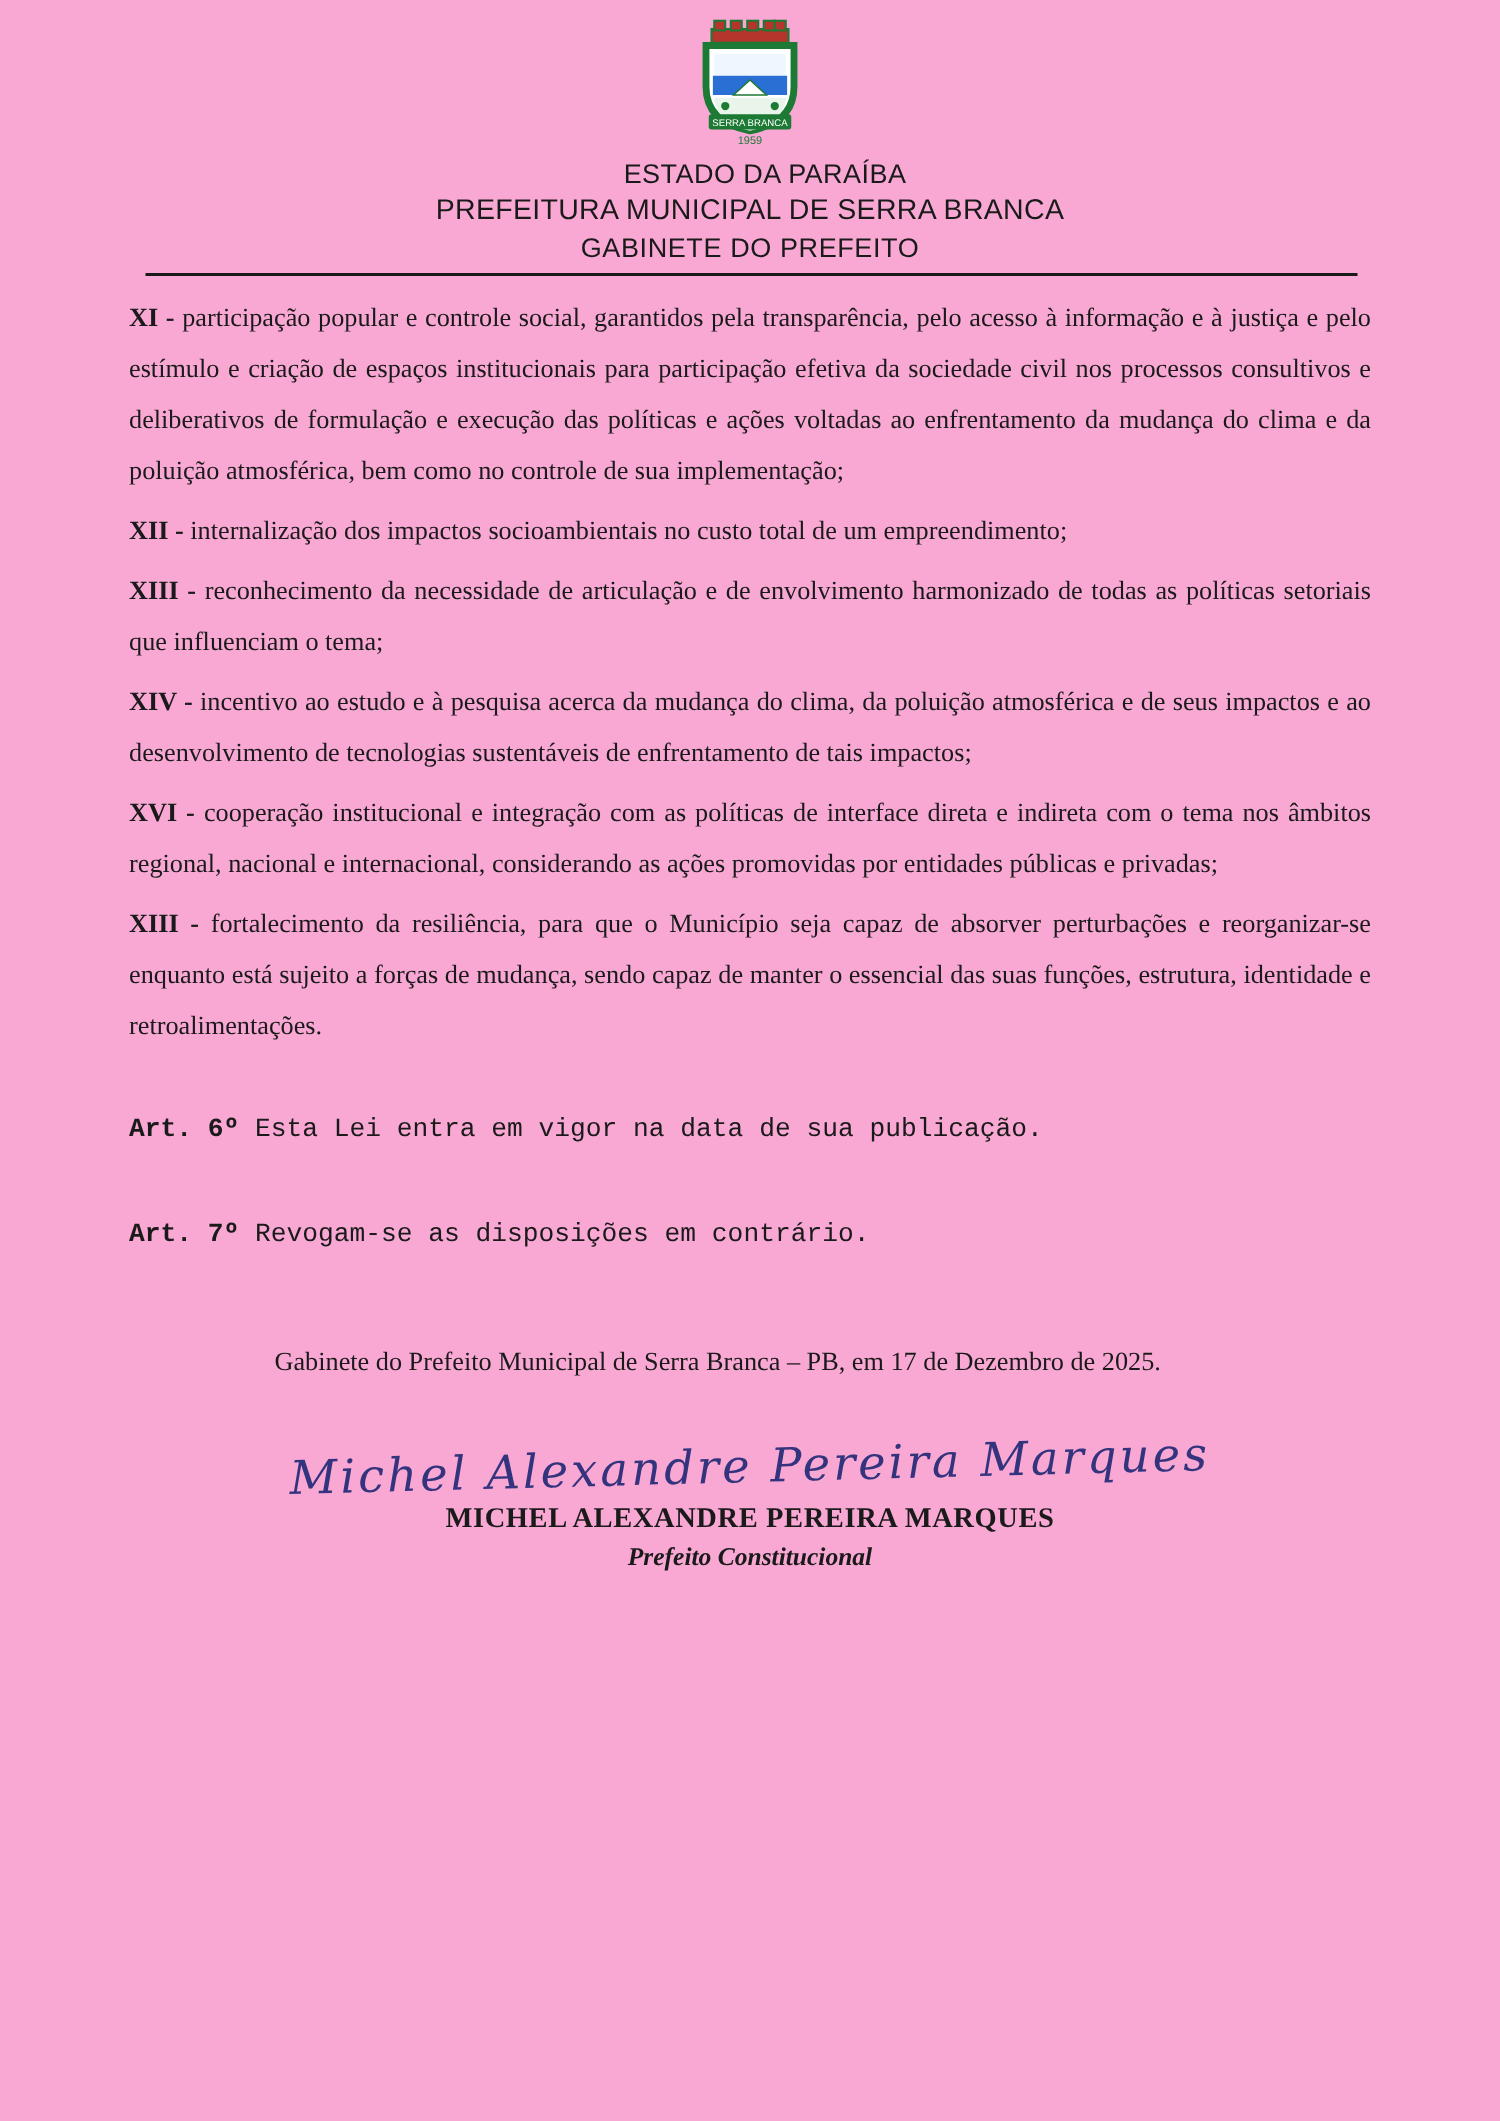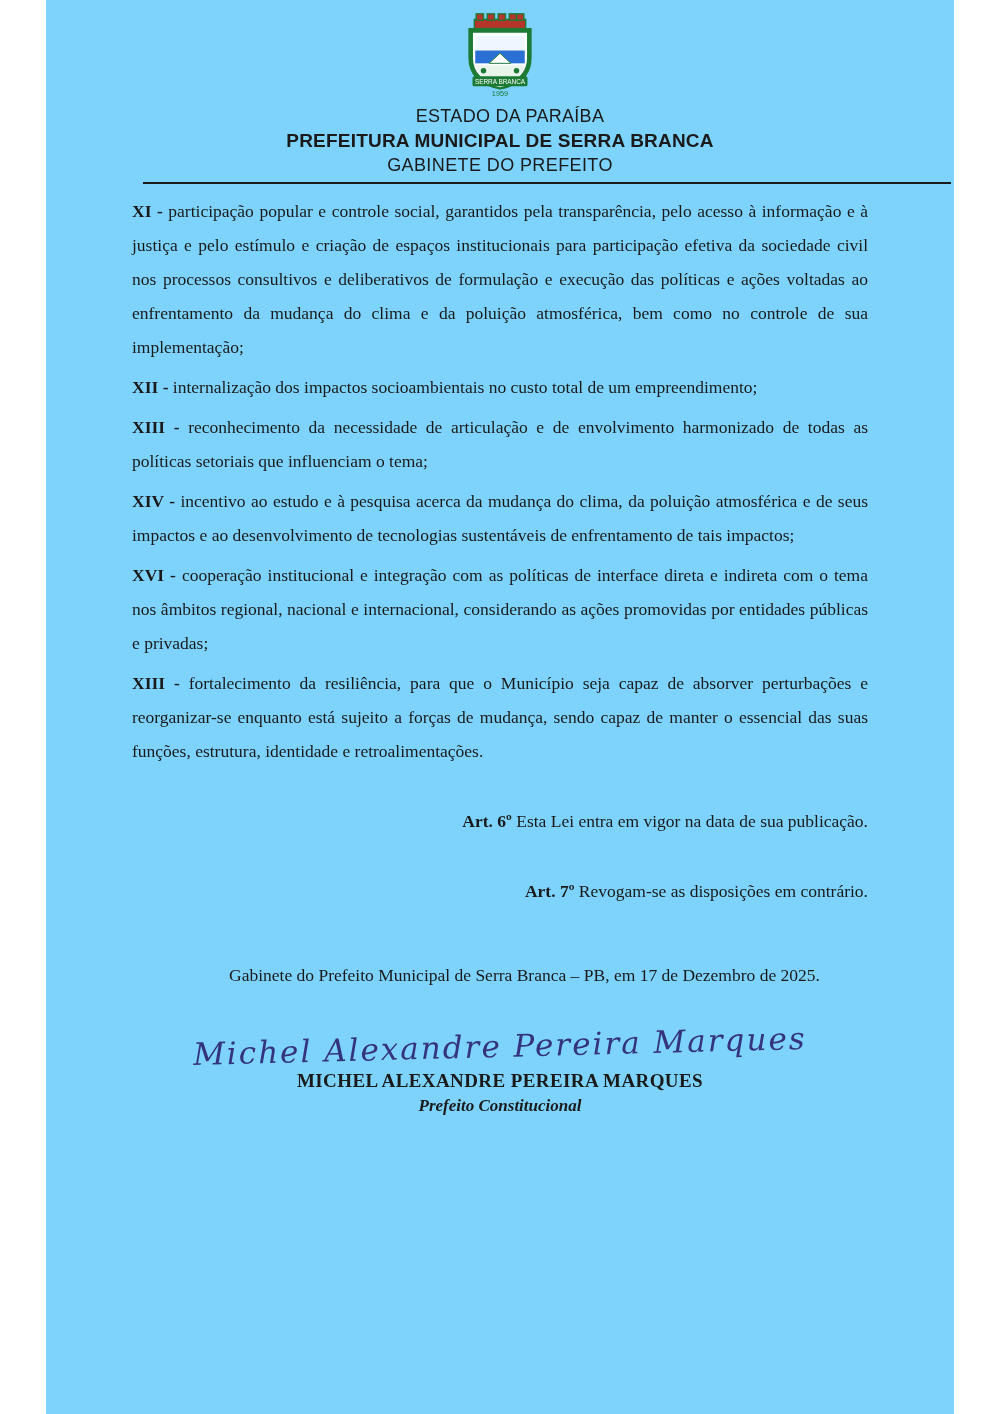--- a/index.html
+++ b/index.html
@@ -2,24 +2,24 @@
 <html lang="pt-BR"><head>
 <meta charset="utf-8">
 <style>
   html, body {
     margin: 0;
     padding: 0;
     background: #ffffff;
   }
   .page {
     position: relative;
-    width: 908px;
+    width: 1000px;
     min-height: 1414px;
     margin: 0 auto;
-    background: #7dd3fc;
+    background: #f9a8d4;
     color: #1a1a1a;
     font-family: "Liberation Serif", serif;
     box-sizing: border-box;
     overflow: hidden;
   }
   
   .letterhead {
     text-align: center;
     padding-top: 12px;
     font-family: "Liberation Sans", sans-serif;
@@ -32,21 +32,21 @@
   .crest-wrap svg { display: block; }
   .hdr-line1 {
     font-size: 18px;
     font-weight: 400;
     letter-spacing: 0.3px;
     line-height: 24px;
     padding-left: 20px;
   }
   .hdr-line2 {
     font-size: 19px;
-    font-weight: 700;
+    font-weight: 400;
     letter-spacing: 0.2px;
     line-height: 25px;
   }
   .hdr-line3 {
     font-size: 18px;
     font-weight: 400;
     letter-spacing: 0.4px;
     line-height: 24px;
   }
   .hdr-rule {
@@ -60,21 +60,22 @@
   .doc-body {
     margin: 10px 86px 0 86px;
     font-size: 17.5px;
     line-height: 34px;
     text-align: justify;
   }
   .body-par { margin: 0 0 6px 0; }
   .lbl { font-weight: 700; }
   .article-par {
     margin: 36px 0 0 0;
-    text-align: right;
+    text-align: left;
+    font-family: Liberation Mono, monospace;
   }
   .closing-par {
     margin: 50px 0 0 97px;
     text-align: left;
     font-family: Liberation Serif, serif;
   }
   
   .sig-block {
     margin-top: 34px;
     text-align: center;

